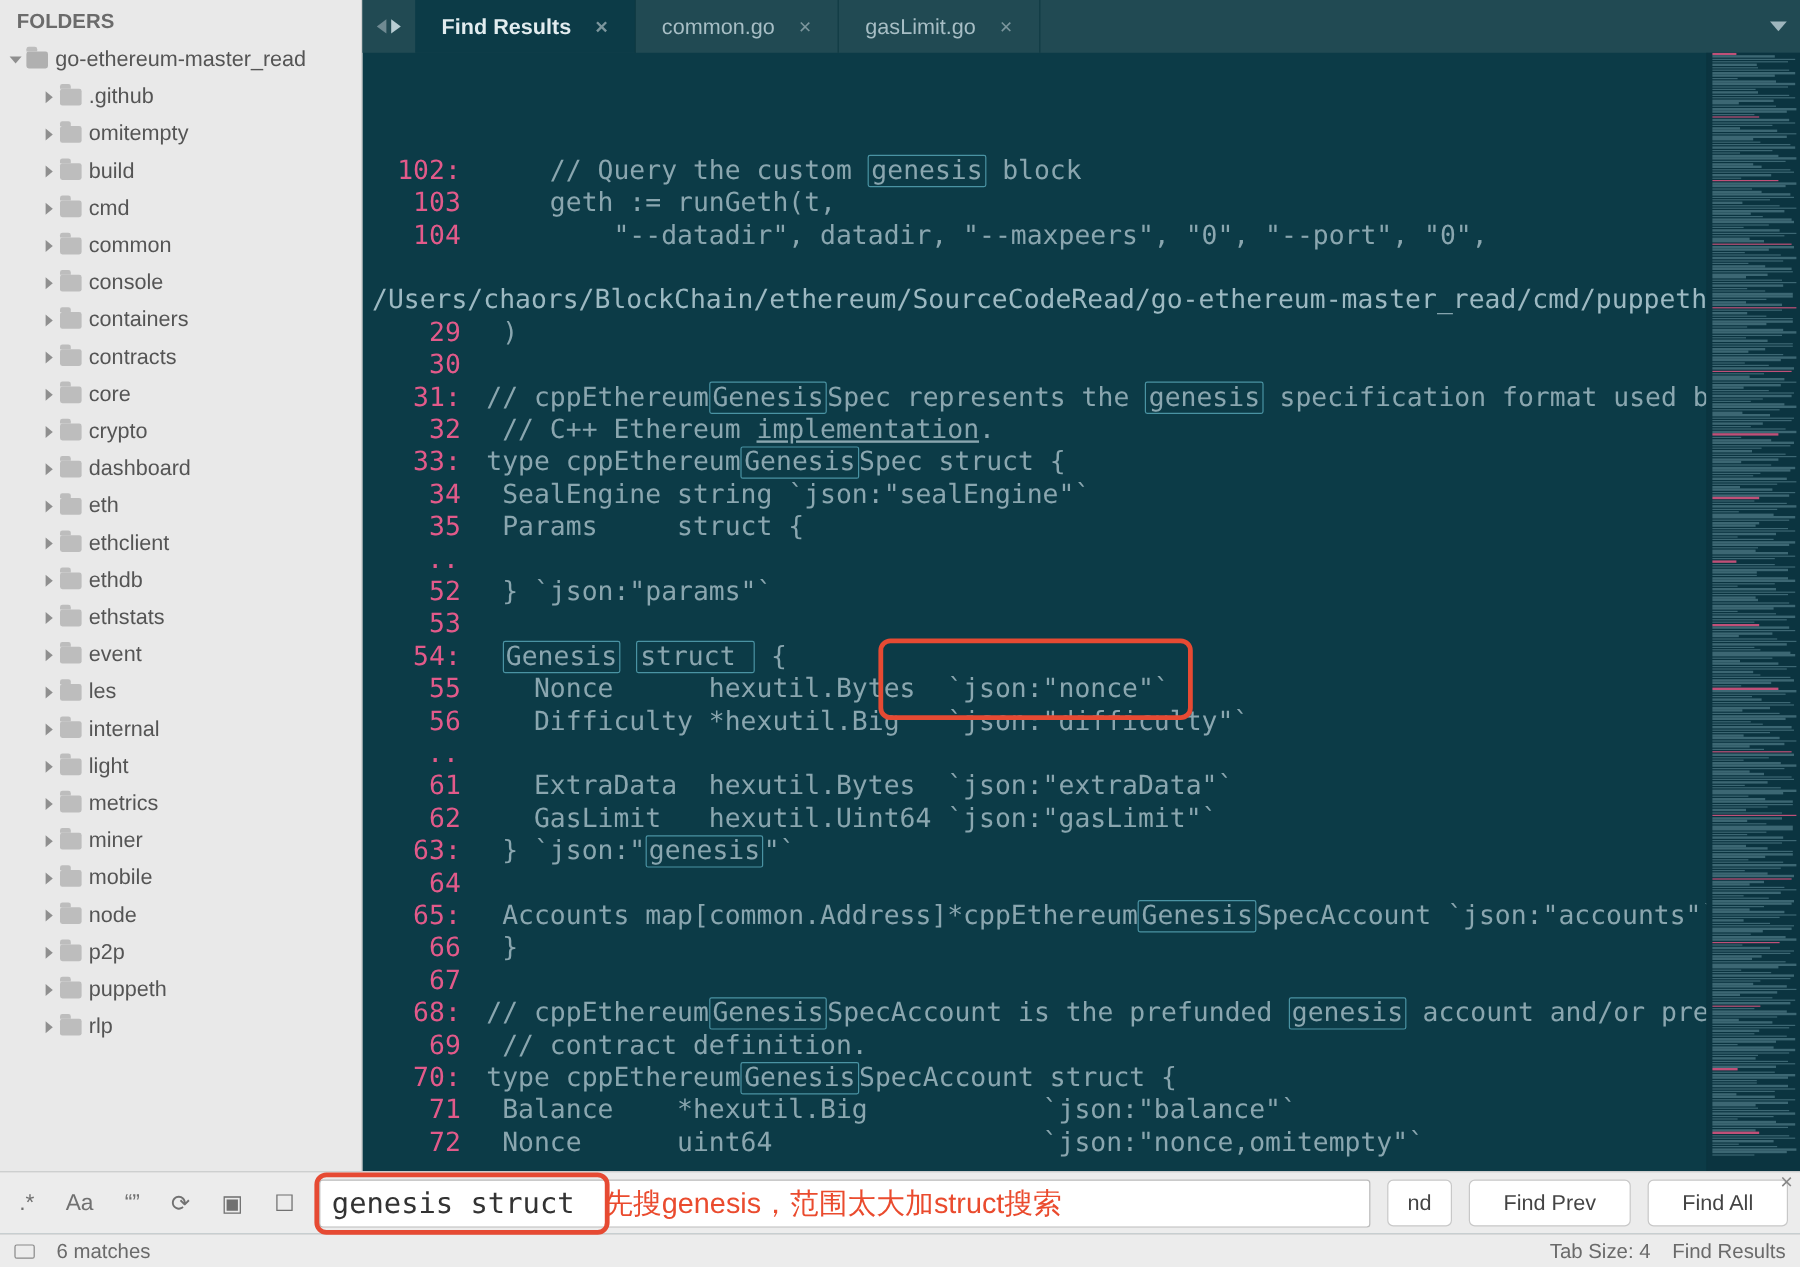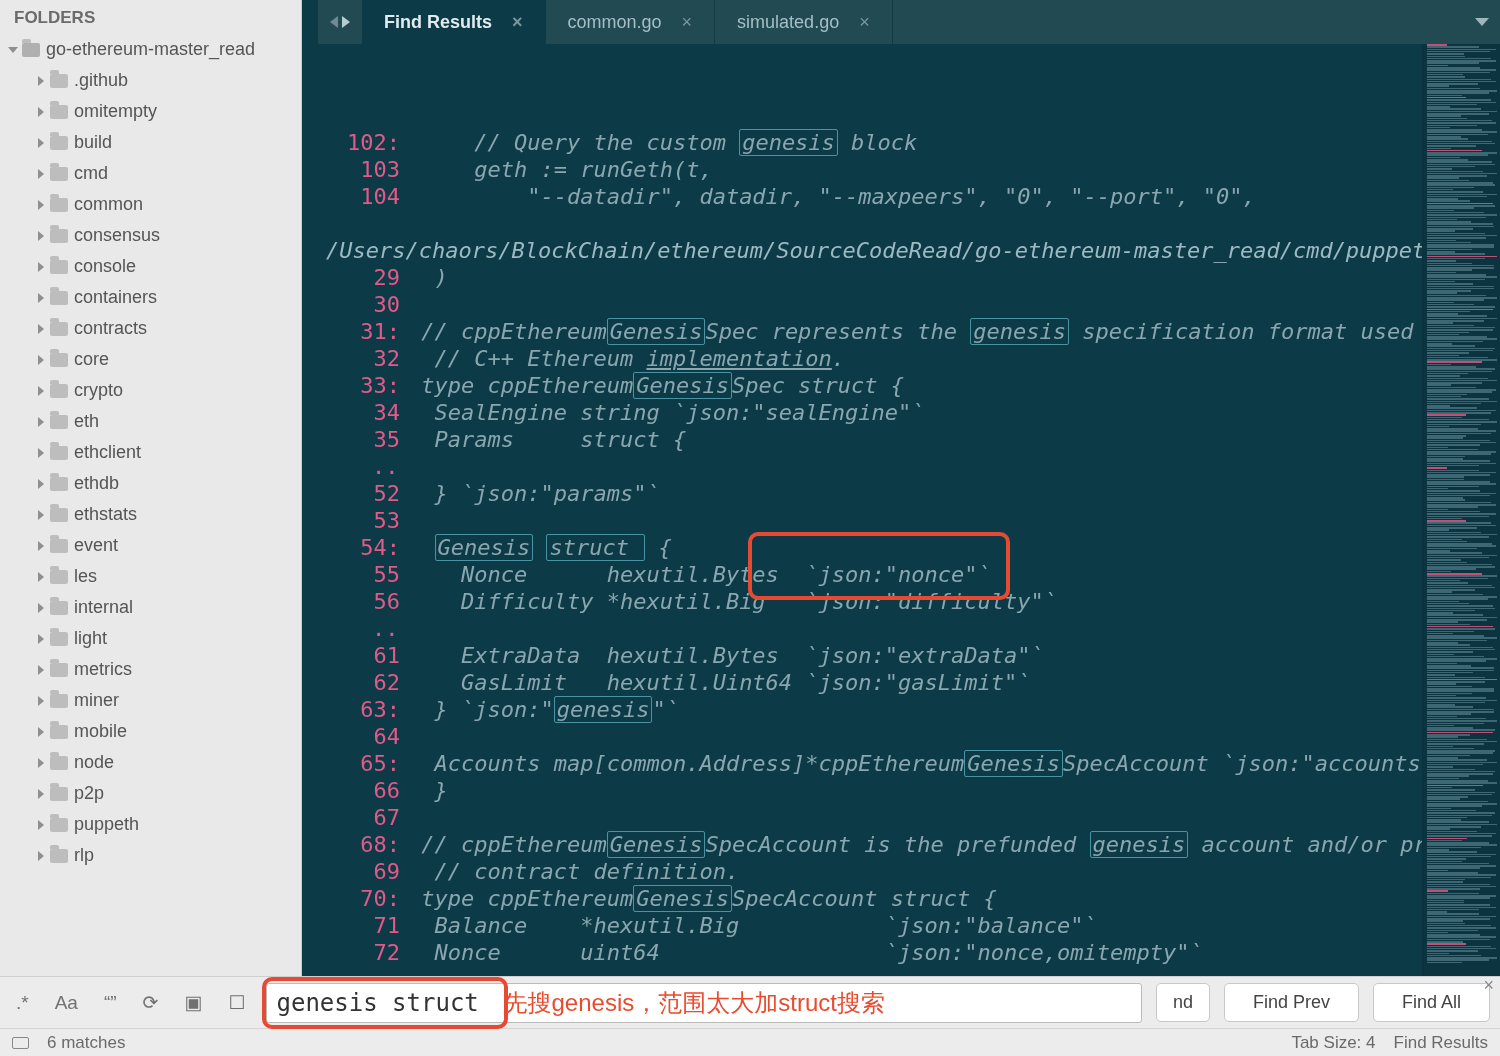--- a/index.html
+++ b/index.html
@@ -6,21 +6,21 @@
   body {
     font-family: "Helvetica Neue", Arial, sans-serif;
     background: #0c3b47;
     color: #8aa0a8;
     width: 1500px;
     height: 1056px;
     overflow: hidden;
     display: flex;
     flex-direction: column;
   }
-  .main-area { display: flex; flex: 1; min-height: 0; gap: 16px; }
+  .main-area { display: flex; flex: 1; min-height: 0; }
   
   .sidebar {
     width: 302px;
     background: #e9e9e9;
     color: #555;
     display: flex;
     flex-direction: column;
     border-right: 1px solid #ccc;
     font-size: 18px;
   }
@@ -117,21 +117,21 @@
     position: relative;
   }
   .code-line { display: flex; }
   .gutter {
     width: 90px;
     text-align: right;
     padding-right: 8px;
     color: #e25a8a;
     flex-shrink: 0;
   }
-  .code-text { flex: 1; color: #8aa6af; min-width:0;font-style:italic; }
+  .code-text { flex: 1; color: #8aa6af; min-width:0; }
   .hl {
     border: 1px solid #4a93a3;
     border-radius: 2px;
     padding: 0 2px;
   }
   .path {
     color: #9db9c2;
     padding-left: 8px;
   }
   .ellip { color: #e25a8a; padding-left: 54px; }
@@ -262,25 +262,20 @@
             <span>cmd</span>
           </div>
           <div class="tree-row child">
             <span class="disclosure"></span>
             <span class="folder-icon"></span>
             <span>common</span>
           </div>
           <div class="tree-row child">
             <span class="disclosure"></span>
             <span class="folder-icon"></span>
-            <span>consensus</span>
-          </div>
-          <div class="tree-row child">
-            <span class="disclosure"></span>
-            <span class="folder-icon"></span>
             <span>console</span>
           </div>
           <div class="tree-row child">
             <span class="disclosure"></span>
             <span class="folder-icon"></span>
             <span>containers</span>
           </div>
           <div class="tree-row child">
             <span class="disclosure"></span>
             <span class="folder-icon"></span>
@@ -288,20 +283,25 @@
           </div>
           <div class="tree-row child">
             <span class="disclosure"></span>
             <span class="folder-icon"></span>
             <span>core</span>
           </div>
           <div class="tree-row child">
             <span class="disclosure"></span>
             <span class="folder-icon"></span>
             <span>crypto</span>
+          </div>
+          <div class="tree-row child">
+            <span class="disclosure"></span>
+            <span class="folder-icon"></span>
+            <span>dashboard</span>
           </div>
           <div class="tree-row child">
             <span class="disclosure"></span>
             <span class="folder-icon"></span>
             <span>eth</span>
           </div>
           <div class="tree-row child">
             <span class="disclosure"></span>
             <span class="folder-icon"></span>
             <span>ethclient</span>
@@ -384,21 +384,21 @@
       <div id="tabs-host" style="display:flex;">
           <div class="tab active">
             <span>Find Results</span>
             <span class="tab-close">×</span>
           </div>
           <div class="tab">
             <span>common.go</span>
             <span class="tab-close">×</span>
           </div>
           <div class="tab">
-            <span>simulated.go</span>
+            <span>gasLimit.go</span>
             <span class="tab-close">×</span>
           </div>
         </div>
       <div class="tabbar-end">
         <span class="down-caret"></span>
       </div>
     </div>
 
     <div class="code-wrap">
       <div class="code" id="code-host">

